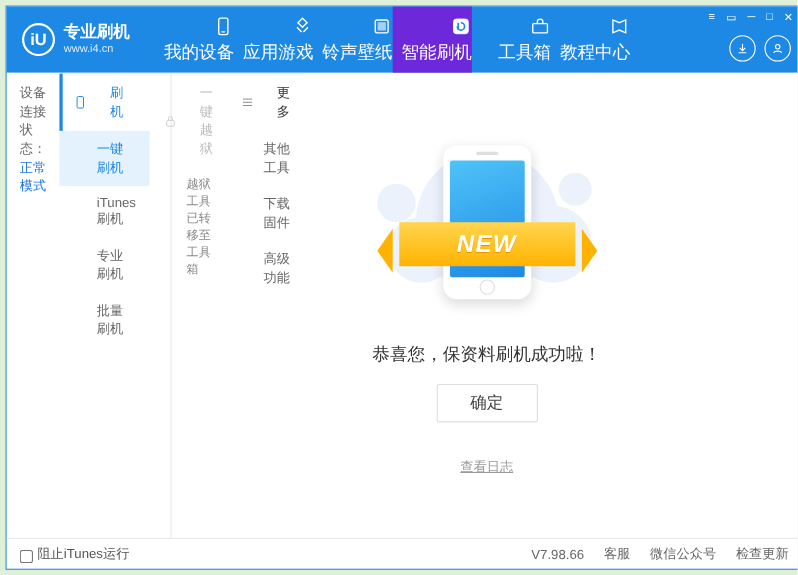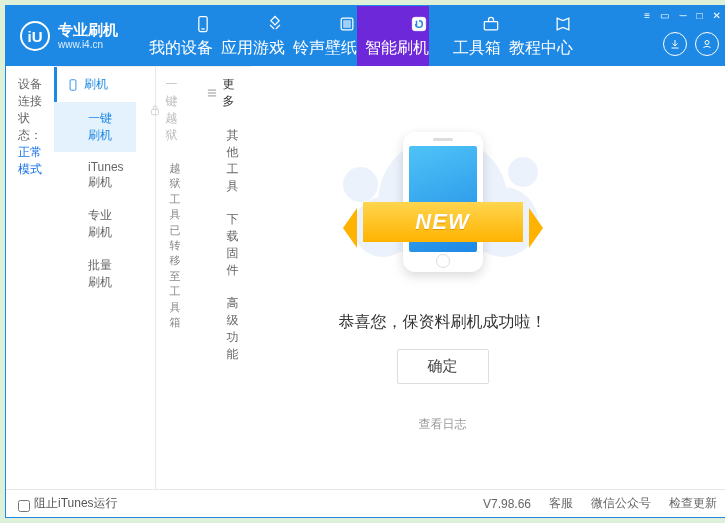--- a/index.html
+++ b/index.html
@@ -17,21 +17,21 @@
 .nav-icon { width: 20px; height: 20px; fill: #fff; stroke: #fff; }
 .win-controls { position: absolute; top: 2px; right: 4px; display: flex; gap: 2px; font-size: 10px; }
 .win-controls span { padding: 2px 4px; cursor: pointer; }
 .circle-btns { position: absolute; right: 10px; bottom: 10px; display: flex; gap: 8px; }
 .circle-btn { width: 24px; height: 24px; border: 1.5px solid #fff; border-radius: 50%; display: flex; align-items: center; justify-content: center; cursor: pointer; }
 .body { flex: 1; display: flex; overflow: hidden; }
 .sidebar { width: 150px; border-right: 1px solid #e8e8e8; display: flex; flex-direction: row; }
 .status { padding: 10px 12px; color: #666; font-size: 12px; }
 .status b { color: #1a73e8; font-weight: normal; }
 .side-section { border-top: 1px solid #eee; }
-.side-title { display: flex; align-items: center; gap: 4px; padding: 9px 12px; color: #333; cursor: pointer; }
+.side-title { display: flex; align-items: center; gap: 20px; padding: 9px 12px; color: #333; cursor: pointer; justify-content: space-between; }
 .side-title.active-group { border-left: 3px solid #1e88e5; padding-left: 9px; }
 .side-title .icon { width: 14px; height: 14px; fill: #888; stroke: #888; flex-shrink: 0; }
 .side-title.blue .icon { fill: #1e88e5; stroke: #1e88e5; }
 .side-title.blue { color: #1e88e5; }
 .side-sub { padding: 8px 12px 8px 34px; color: #666; cursor: pointer; }
 .side-sub.active { background: #e3f2fd; color: #1e88e5; }
 .side-note { padding: 8px 12px 8px 34px; color: #888; font-size: 11px; line-height: 1.4; }
 .chk { display: flex; align-items: center; gap: 4px; color: #555; }
 .chk input { accent-color: #1e88e5; width: 12px; height: 12px; }
 .main { flex: 1; display: flex; flex-direction: column; align-items: center; justify-content: center; position: relative; }
@@ -40,21 +40,21 @@
 .phone { position: absolute; left: 70px; top: 10px; width: 80px; height: 140px; background: #fff; border-radius: 12px; box-shadow: 0 4px 12px rgba(0,0,0,0.15); overflow: visible; }
 .phone::before { content:""; position:absolute; top:6px; left:50%; transform:translateX(-50%); width:20px; height:3px; background:#ddd; border-radius:2px;}
 .phone::after { content:""; position:absolute; bottom:4px; left:50%; transform:translateX(-50%); width:12px; height:12px; border:1px solid #ddd; border-radius:50%;}
 .screen { position:absolute; top:14px; left:6px; right:6px; bottom:20px; background: linear-gradient(160deg,#4fc3f7,#1e88e5); border-radius:2px; }
 .ribbon { position: absolute; top: 80px; left: 30px; width: 160px; height: 40px; background: linear-gradient(180deg,#ffd54f,#ffb300); display:flex; align-items:center; justify-content:center; font-weight:900; color:#fff; font-size:22px; letter-spacing:1px; font-style:italic; text-shadow: 0 1px 0 #e69500; }
 .ribbon::before, .ribbon::after { content:""; position:absolute; top:6px; width:0; height:0; border: 14px solid transparent; }
 .ribbon::before { left:-20px; border-right-color:#ffb300; border-left:none; border-top-width:20px; border-bottom-width:20px; }
 .ribbon::after { right:-20px; border-left-color:#ffb300; border-right:none; border-top-width:20px; border-bottom-width:20px; }
 .success-msg { font-size: 16px; color: #333; margin: 10px 0 16px; }
 .ok-btn { border: 1px solid #ddd; background: #fff; padding: 7px 30px; font-size: 15px; color: #444; cursor: pointer; border-radius: 2px; }
-.view-log { margin-top: 32px; color: #999; font-size: 12px; cursor: pointer; }
+.view-log { margin-top: 32px; color: #999; font-size: 12px; cursor: pointer; text-decoration: underline; }
 .footer { height: 28px; border-top: 1px solid #e8e8e8; display: flex; align-items: center; padding: 0 12px; color: #666; font-size: 12px; }
 .footer .chk { margin-right: auto; align-items: flex-end; }
 .footer .link { margin-left: 18px; cursor: pointer; }
 </style>
 </head>
 <body>
 
 <div class="window">
   <div class="titlebar">
     <div class="logo-area">

